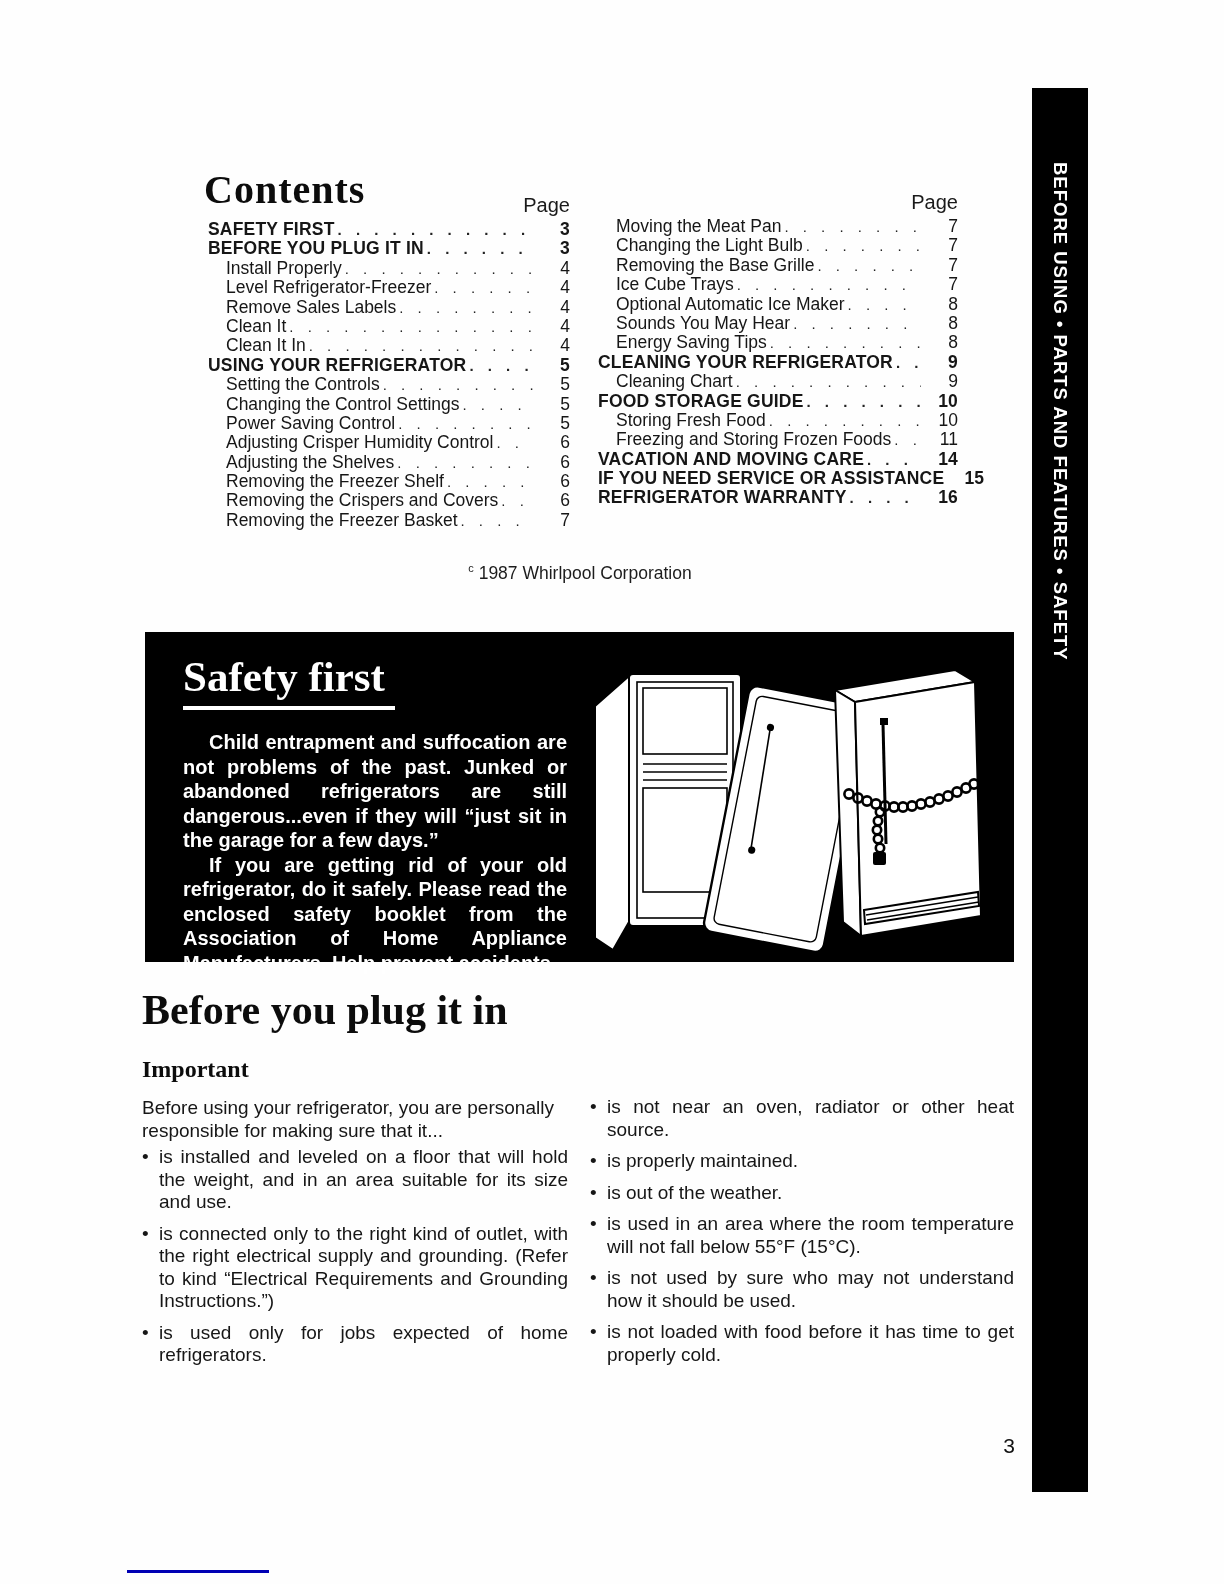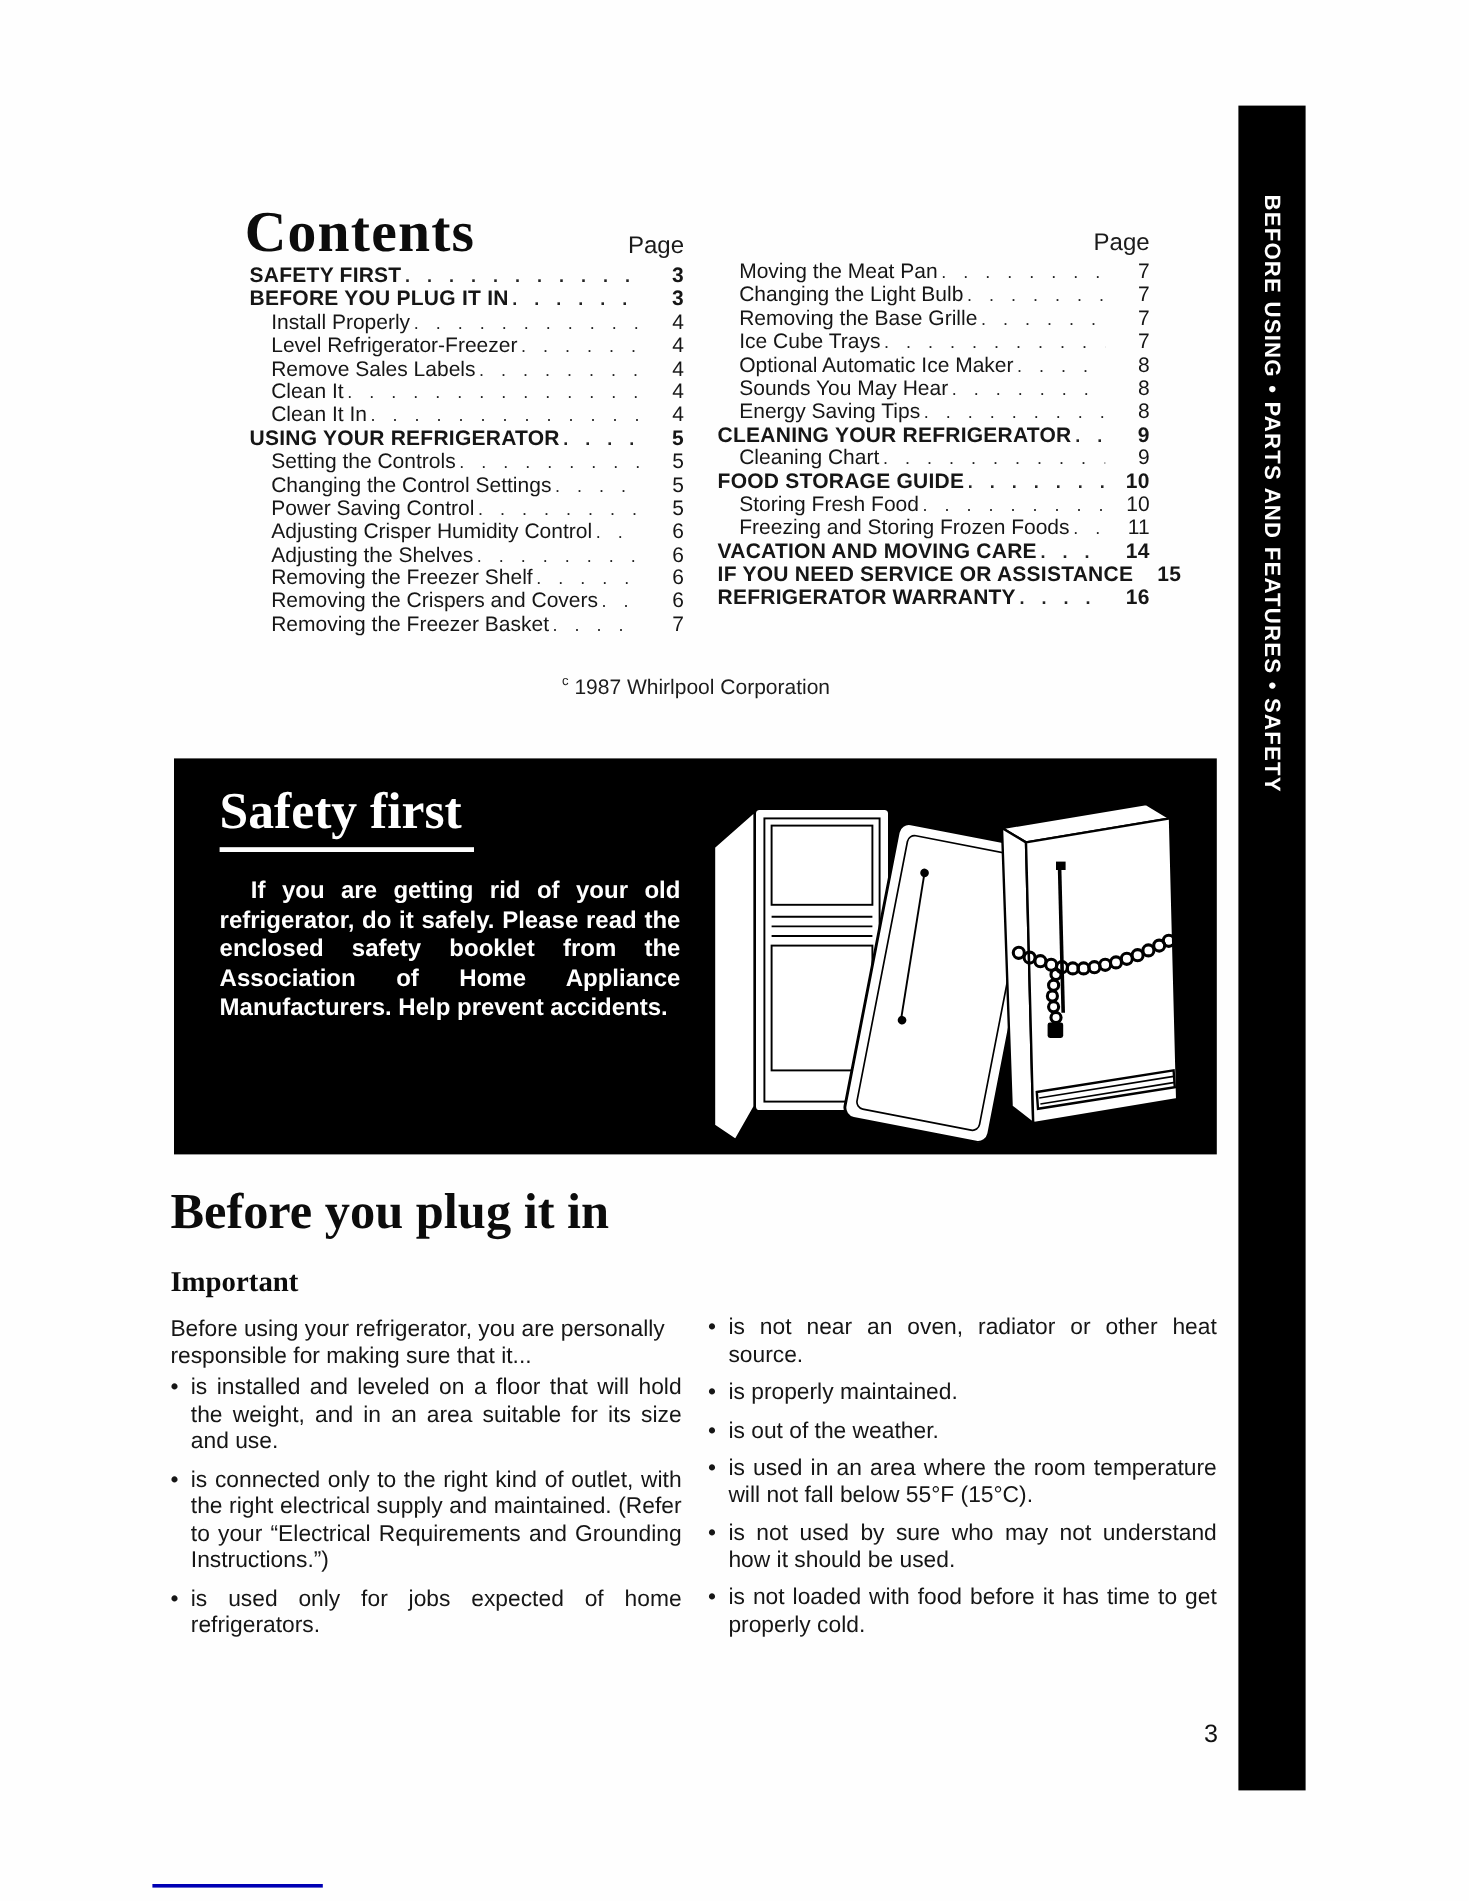--- a/index.html
+++ b/index.html
@@ -4,21 +4,21 @@
 <style>
   html,body { margin:0; padding:0; background:#ffffff; }
   .page {
     position:relative; width:1224px; height:1584px; background:#fefefe;
     font-family:"Liberation Sans", sans-serif; color:#121212; overflow:hidden;
   }
 
   
   .contents-title {
     position:absolute; left:204px; top:166px;
-    font-family:"Liberation Serif", serif; font-weight:700; font-size:48px;
+    font-family:"Liberation Serif", serif; font-weight:700; font-size:40px;
     letter-spacing:1px; color:#0c0c0c;
   }
   .page-label { position:absolute; font-size:20px; text-align:right; color:#1a1a1a; }
   .page-label.left  { left:408px; top:194px; width:162px; }
   .page-label.right { left:798px; top:191px; width:160px; }
 
   .toc { position:absolute; }
   .toc.left  { left:208px; top:219px; width:362px; }
   .toc.right { left:598px; top:216px; width:360px; }
   .toc-row { display:flex; align-items:baseline; height:19.4px; font-size:17.5px; color:#161616; }
@@ -240,20 +240,21 @@
     </div>
 
   <div class="copyright">
     <sup>c</sup>
     <span>1987 Whirlpool Corporation</span>
   </div>
 
   <div class="safety-box">
     <div class="safety-title">Safety first</div>
     <div class="safety-text">
+      <p>Child entrapment and suffocation are not problems of the past. Junked or abandoned refrigerators are still dangerous...even if they will “just sit in the garage for a few days.”</p>
       <p>If you are getting rid of your old refrigerator, do it safely. Please read the enclosed safety booklet from the Association of Home Appliance Manufacturers. Help prevent accidents.</p>
     </div>
 
     <svg class="safety-art" viewBox="0 0 418 298">
 
       <g stroke="#000" stroke-width="2" fill="#fff">
         <path d="M12,52 L46,22 L46,268 L30,296 L12,284 Z"></path>
         <rect x="46" y="20" width="112" height="252" rx="4"></rect>
         <rect x="54" y="28" width="96" height="236" fill="none" stroke-width="1.6"></rect>
         <rect x="60" y="34" width="84" height="66" fill="none" stroke-width="1.6"></rect>
@@ -319,21 +320,21 @@
   <div class="h2-important">Important</div>
   <div class="intro">Before using your refrigerator, you are personally responsible for making sure that it...</div>
 
   <div class="bullets colL">
       <div class="bullet">
         <span class="dot">•</span>
         <span class="txt">is installed and leveled on a floor that will hold the weight, and in an area suitable for its size and use.</span>
       </div>
       <div class="bullet">
         <span class="dot">•</span>
-        <span class="txt">is connected only to the right kind of outlet, with the right electrical supply and maintained. (Refer to your “Electrical Requirements and Grounding Instructions.”)</span>
+        <span class="txt">is connected only to the right kind of outlet, with the right electrical supply and grounding. (Refer to kind “Electrical Requirements and Grounding Instructions.”)</span>
       </div>
       <div class="bullet">
         <span class="dot">•</span>
         <span class="txt">is used only for jobs expected of home refrigerators.</span>
       </div>
     </div>
   <div class="bullets colR">
       <div class="bullet">
         <span class="dot">•</span>
         <span class="txt">is not near an oven, radiator or other heat source.</span>

